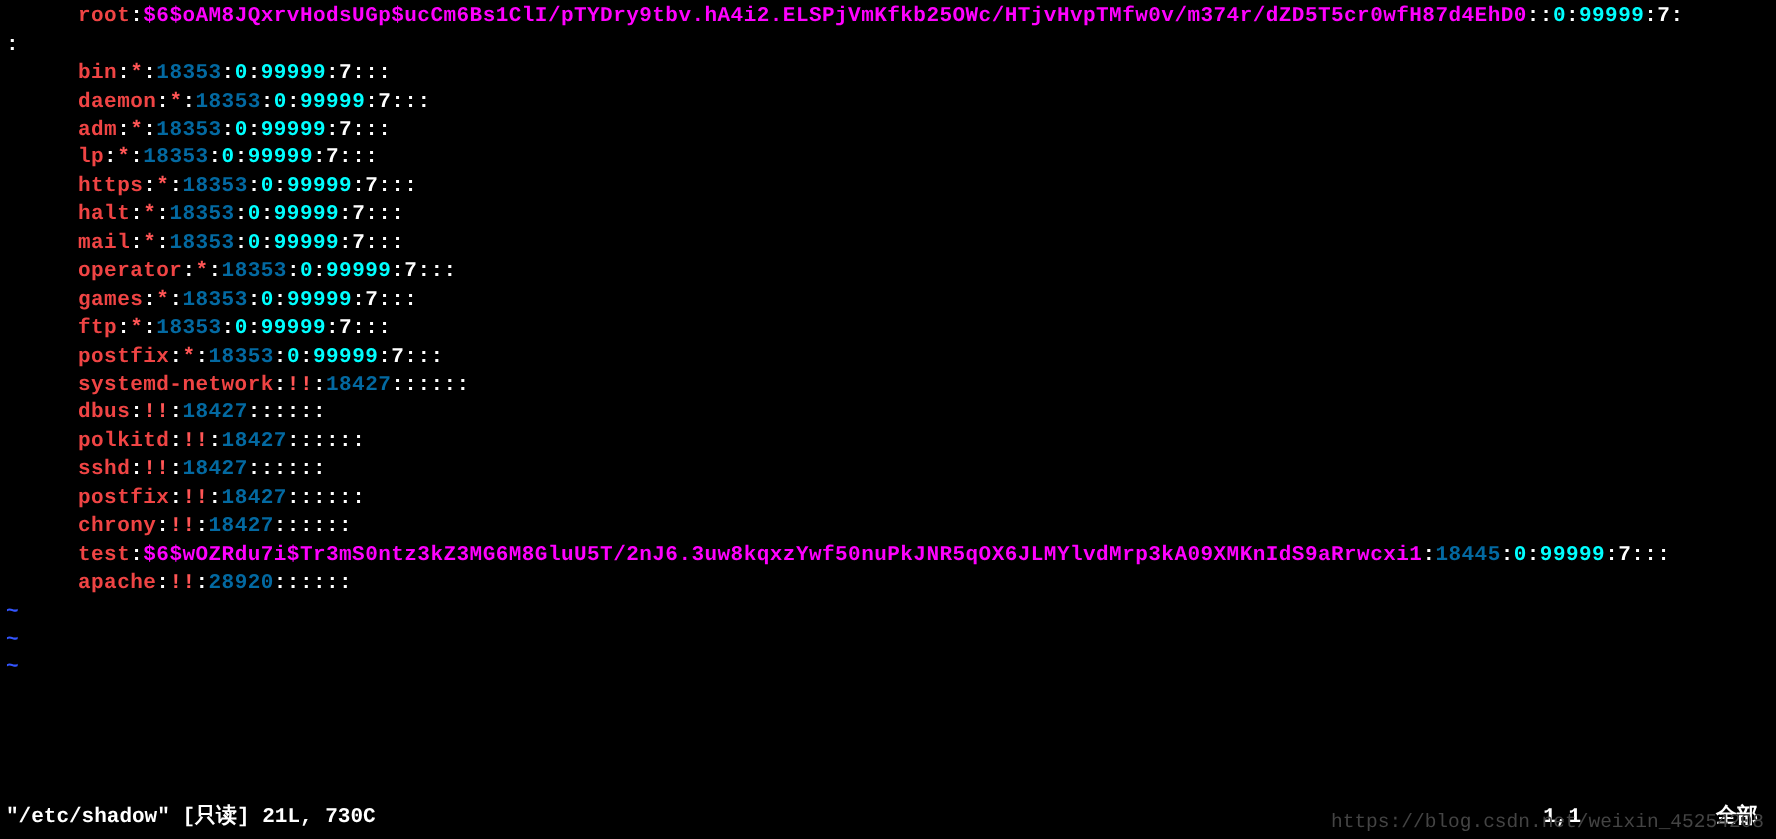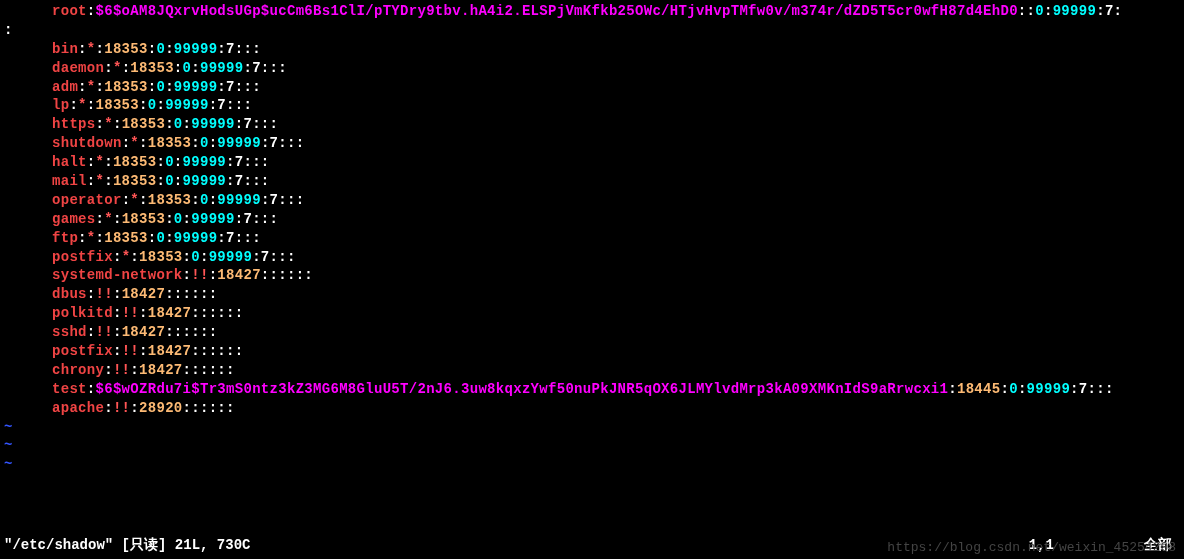--- a/index.html
+++ b/index.html
@@ -21,21 +21,21 @@
       position: relative;
     }
     .line {
       white-space: pre;
       letter-spacing: 0.3px;
     }
     .user { color: #ef4444; margin-left: 48px; }
     .colon { color: #fff; }
     .hash { color: #ff00ff; }
     .star { color: #ff5555; }
-    .num1 { color: #fdba74; }
+    .num1 { color: #0369a1; }
     .num0 { color: #00ffff; }
     .num9 { color: #00ffff; }
     .plain { color: #fff; }
     .bang { color: #ff5555; }
     .tilde { color: #3355ff; }
     .status-bar {
       position: absolute;
       bottom: 4px;
       left: 4px;
       right: 4px;
@@ -59,21 +59,20 @@
 <body>
 
 <div id="content">
     <div class="line"><span class="user">root</span><span class="colon">:</span><span class="hash">$6$oAM8JQxrvHodsUGp$ucCm6Bs1ClI/pTYDry9tbv.hA4i2.ELSPjVmKfkb25OWc/HTjvHvpTMfw0v/m374r/dZD5T5cr0wfH87d4EhD0</span><span class="colon">::</span><span class="num0">0</span><span class="colon">:</span><span class="num9">99999</span><span class="plain">:7</span><span class="colon">:</span></div>
     <div class="line"><span class="colon">:</span></div>
     <div class="line"><span class="user">bin</span><span class="colon">:</span><span class="star">*</span><span class="colon">:</span><span class="num1">18353</span><span class="colon">:</span><span class="num0">0</span><span class="colon">:</span><span class="num9">99999</span><span class="plain">:7:::</span></div>
     <div class="line"><span class="user">daemon</span><span class="colon">:</span><span class="star">*</span><span class="colon">:</span><span class="num1">18353</span><span class="colon">:</span><span class="num0">0</span><span class="colon">:</span><span class="num9">99999</span><span class="plain">:7:::</span></div>
     <div class="line"><span class="user">adm</span><span class="colon">:</span><span class="star">*</span><span class="colon">:</span><span class="num1">18353</span><span class="colon">:</span><span class="num0">0</span><span class="colon">:</span><span class="num9">99999</span><span class="plain">:7:::</span></div>
     <div class="line"><span class="user">lp</span><span class="colon">:</span><span class="star">*</span><span class="colon">:</span><span class="num1">18353</span><span class="colon">:</span><span class="num0">0</span><span class="colon">:</span><span class="num9">99999</span><span class="plain">:7:::</span></div>
     <div class="line"><span class="user">https</span><span class="colon">:</span><span class="star">*</span><span class="colon">:</span><span class="num1">18353</span><span class="colon">:</span><span class="num0">0</span><span class="colon">:</span><span class="num9">99999</span><span class="plain">:7:::</span></div>
-    <div class="line"><span class="user">shutdown</span><span class="colon">:</span><span class="star">*</span><span class="colon">:</span><span class="num1">18353</span><span class="colon">:</span><span class="num0">0</span><span class="colon">:</span><span class="num9">99999</span><span class="plain">:7:::</span></div>
     <div class="line"><span class="user">halt</span><span class="colon">:</span><span class="star">*</span><span class="colon">:</span><span class="num1">18353</span><span class="colon">:</span><span class="num0">0</span><span class="colon">:</span><span class="num9">99999</span><span class="plain">:7:::</span></div>
     <div class="line"><span class="user">mail</span><span class="colon">:</span><span class="star">*</span><span class="colon">:</span><span class="num1">18353</span><span class="colon">:</span><span class="num0">0</span><span class="colon">:</span><span class="num9">99999</span><span class="plain">:7:::</span></div>
     <div class="line"><span class="user">operator</span><span class="colon">:</span><span class="star">*</span><span class="colon">:</span><span class="num1">18353</span><span class="colon">:</span><span class="num0">0</span><span class="colon">:</span><span class="num9">99999</span><span class="plain">:7:::</span></div>
     <div class="line"><span class="user">games</span><span class="colon">:</span><span class="star">*</span><span class="colon">:</span><span class="num1">18353</span><span class="colon">:</span><span class="num0">0</span><span class="colon">:</span><span class="num9">99999</span><span class="plain">:7:::</span></div>
     <div class="line"><span class="user">ftp</span><span class="colon">:</span><span class="star">*</span><span class="colon">:</span><span class="num1">18353</span><span class="colon">:</span><span class="num0">0</span><span class="colon">:</span><span class="num9">99999</span><span class="plain">:7:::</span></div>
     <div class="line"><span class="user">postfix</span><span class="colon">:</span><span class="star">*</span><span class="colon">:</span><span class="num1">18353</span><span class="colon">:</span><span class="num0">0</span><span class="colon">:</span><span class="num9">99999</span><span class="plain">:7:::</span></div>
     <div class="line"><span class="user">systemd-network</span><span class="colon">:</span><span class="bang">!!</span><span class="colon">:</span><span class="num1">18427</span><span class="plain">::::::</span></div>
     <div class="line"><span class="user">dbus</span><span class="colon">:</span><span class="bang">!!</span><span class="colon">:</span><span class="num1">18427</span><span class="plain">::::::</span></div>
     <div class="line"><span class="user">polkitd</span><span class="colon">:</span><span class="bang">!!</span><span class="colon">:</span><span class="num1">18427</span><span class="plain">::::::</span></div>
     <div class="line"><span class="user">sshd</span><span class="colon">:</span><span class="bang">!!</span><span class="colon">:</span><span class="num1">18427</span><span class="plain">::::::</span></div>

